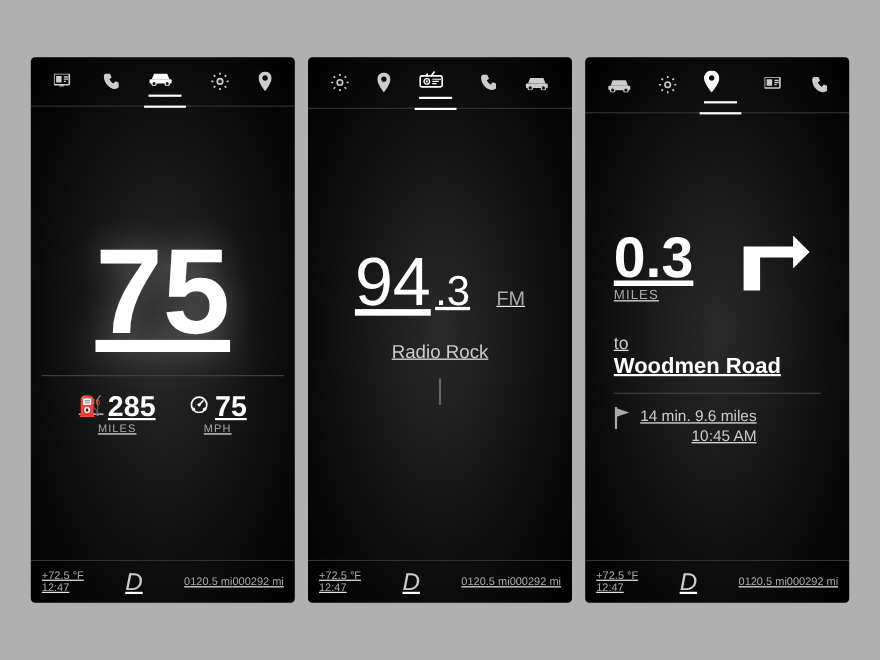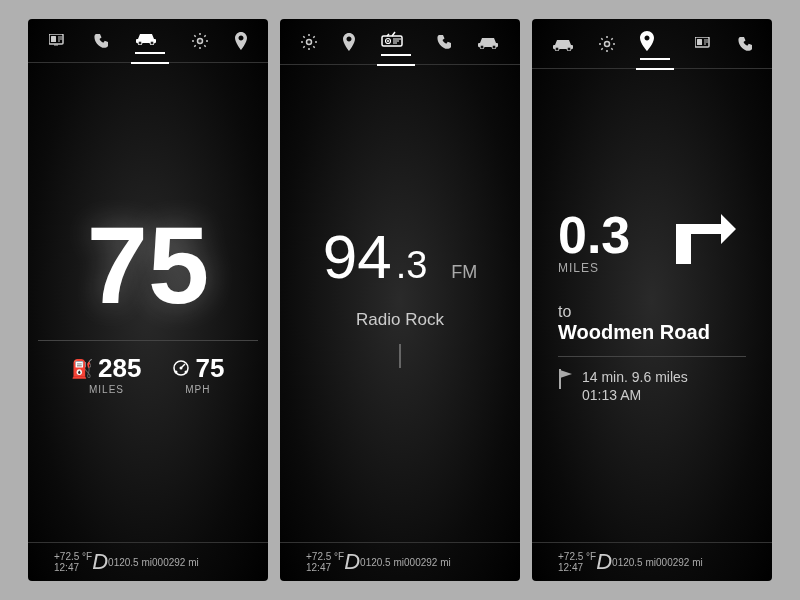--- a/index.html
+++ b/index.html
@@ -13,28 +13,29 @@
       font-family: 'Arial', sans-serif;
       overflow: hidden;
     }
     .panels-container {
       display: flex;
       gap: 12px;
       align-items: center;
     }
     .panel {
       width: 240px;
-      height: 562px;
+      height: 496px;
       background: radial-gradient(ellipse at center, #2a2a2a 0%, #0a0a0a 70%, #000 100%);
       border-radius: 4px;
       display: flex;
       flex-direction: column;
       overflow: hidden;
       color: white;
       position: relative;
+      text-decoration: underline;
     }
     .panel-nav {
       display: flex;
       justify-content: space-around;
       align-items: center;
       padding: 10px 8px 6px;
       border-bottom: 1px solid #333;
       flex-shrink: 0;
     }
     .nav-icon {
@@ -61,22 +62,23 @@
       flex: 1;
       display: flex;
       flex-direction: column;
       align-items: center;
       justify-content: center;
       padding: 10px;
       position: relative;
     }
     .panel-footer {
       display: flex;
-      align-items: center;
-      padding: 6px 26px;
+      justify-content: space-between;
+      align-items: center;
+      padding: 6px 10px;
       border-top: 1px solid #333;
       font-size: 10px;
       color: #aaa;
       flex-shrink: 0;
     }
     .footer-left { display: flex; flex-direction: column; }
     .footer-center { font-size: 22px; color: #ccc; font-style: italic; }
     .footer-right { display: flex; flex-direction: row; align-items: flex-end; }
 
     
@@ -193,20 +195,21 @@
       display: flex;
       align-items: flex-start;
       gap: 8px;
       font-size: 14px;
       color: #ccc;
     }
     .nav-eta-details {
       display: flex;
       flex-direction: column;
       gap: 2px;
+      align-items: flex-end;
     }
 
     
     .underline-bar {
       width: 30px;
       height: 2px;
       background: white;
       margin: 0 auto;
       margin-top: 3px;
     }
@@ -416,21 +419,21 @@
           <div>
             <svg width="16" height="20" viewBox="0 0 16 20" fill="#aaa">
               <line x1="2" y1="0" x2="2" y2="20" stroke="#aaa" stroke-width="2"></line>
               <path d="M2 1L14 5L2 9Z" fill="#aaa"></path>
             </svg>
           </div>
           <div class="nav-eta-details">
             <span>
               <span>14 min.</span> <span>9.6 miles</span>
             </span>
-            <span>01:13 AM</span>
+            <span>10:45 AM</span>
           </div>
         </div>
       </div>
     </div>
     <div class="panel-footer">
       <div class="footer-left">
         <span>+72.5 °F</span>
         <span>12:47</span>
       </div>
       <div class="footer-center">D</div>

